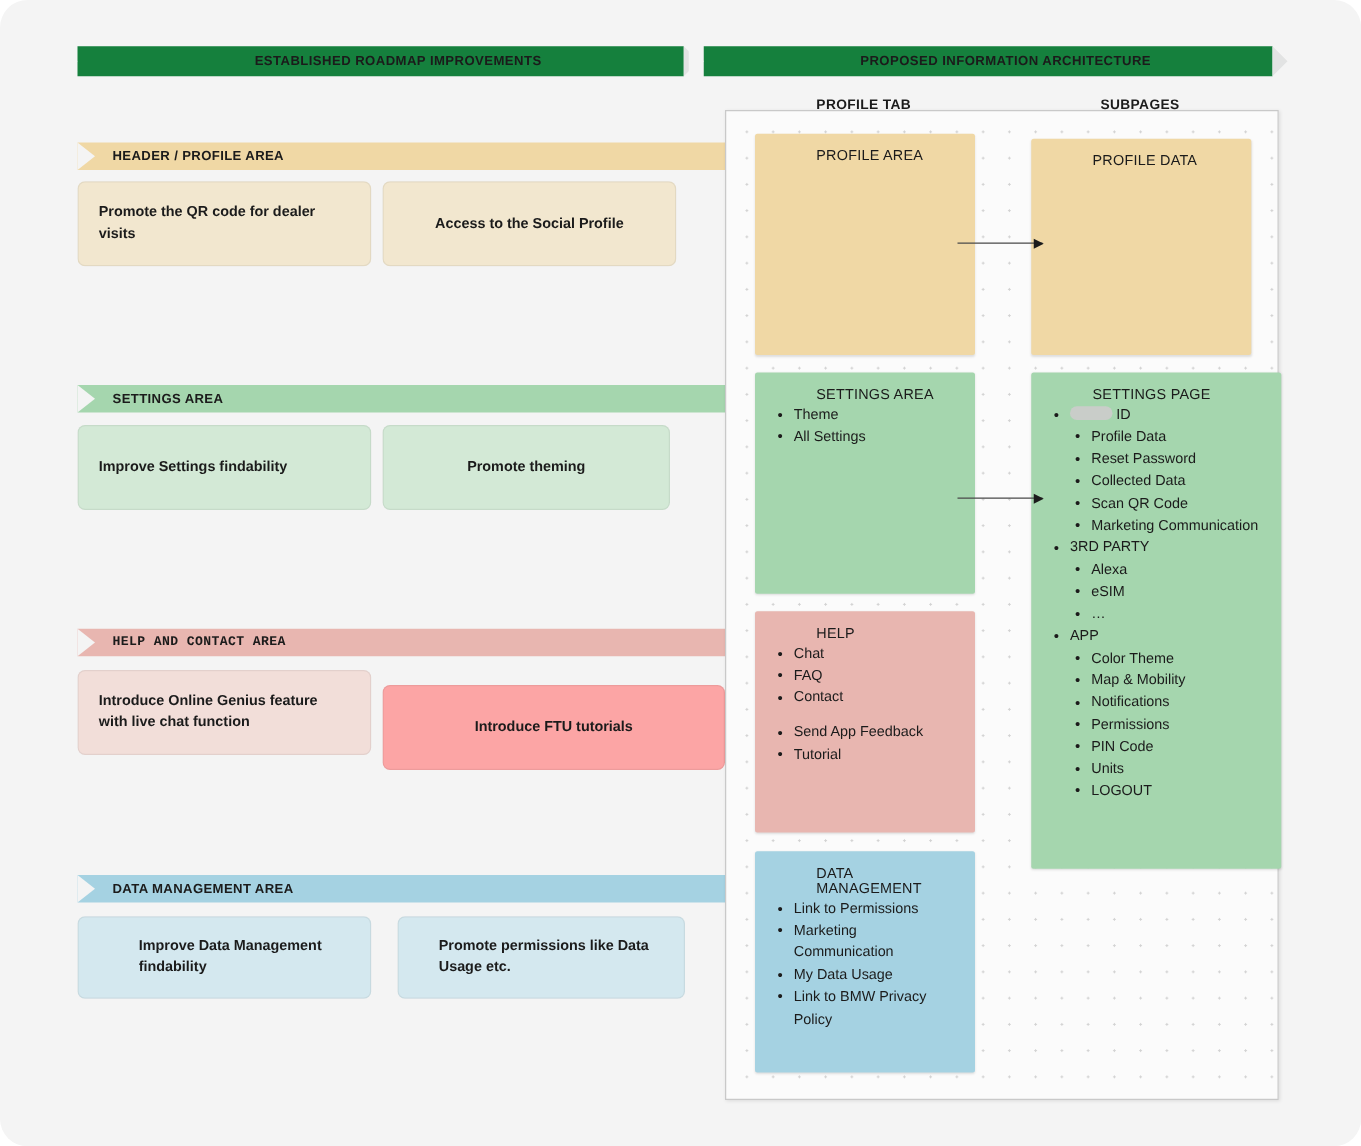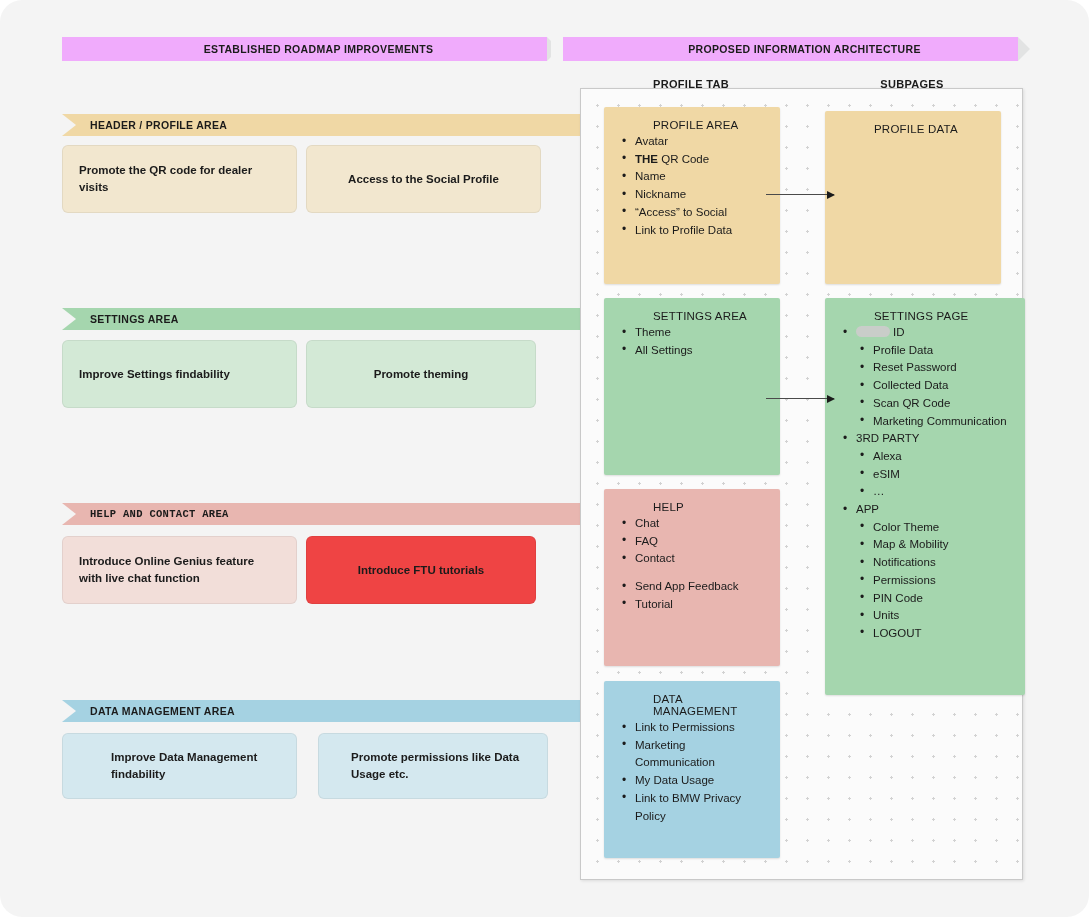--- a/index.html
+++ b/index.html
@@ -14,21 +14,21 @@
     width: 1089px; height: 917px;
     background: #f4f4f4;
     border-radius: 22px;
     overflow: hidden;
   }
 
   
   .banner {
     position: absolute;
     height: 24px;
-    background: #f0abfc;
+    background: #15803d;
     display: flex;
     align-items: center;
     justify-content: center;
     padding-left: 28px;
   }
   .banner::before {
     content: "";
     position: absolute;
     left: -12px; top: 0;
     width: 0; height: 0;
@@ -237,48 +237,40 @@
   </div>
 
   <div class="strip" style="top:503px; width:518px; color:#e8b6b0;font-family:Liberation Mono, monospace;">
     <div class="strip-body" style="background:#e8b6b0;">
       <span class="strip-label">HELP AND CONTACT AREA</span>
     </div>
   </div>
   <div class="card" style="left:62px; top:536px; width:235px; height:68px; background:#f2ded9;">
     <span class="card-label">Introduce Online Genius feature with live chat function</span>
   </div>
-  <div class="card" style="left:306px; top:536px; width:230px; height:68px; background:#ef4444; justify-content:center; text-align:center;">
+  <div class="card" style="left:306px; top:548px; width:274px; height:68px; background:#fca5a5; justify-content:center; text-align:center;">
     <span class="card-label">Introduce FTU tutorials</span>
   </div>
 
   <div class="strip" style="top:700px; width:518px; color:#a5d2e2;">
     <div class="strip-body" style="background:#a5d2e2;">
       <span class="strip-label">DATA MANAGEMENT AREA</span>
     </div>
   </div>
   <div class="card" style="left:62px; top:733px; width:235px; height:66px; background:#d4e8ef; padding-left:48px;">
     <span class="card-label">Improve Data Management findability</span>
   </div>
   <div class="card" style="left:306px; top:733px; width:230px; height:66px; background:#d4e8ef; padding-left:32px;margin-left:12px;">
     <span class="card-label">Promote permissions like Data Usage etc.</span>
   </div>
 
   <div id="canvas">
 
     <div class="ia-box" style="left:23px; top:18px; width:176px; height:177px; background:#f0d8a5;">
       <div class="ia-title">PROFILE AREA</div>
-      <ul class="ia-list">
-        <li>Avatar</li>
-        <li><b>THE</b> QR Code</li>
-        <li>Name</li>
-        <li>Nickname</li>
-        <li>“Access” to Social</li>
-        <li>Link to Profile Data</li>
-      </ul>
     </div>
 
     <div class="ia-box" style="left:244px; top:22px; width:176px; height:173px; background:#f0d8a5;">
       <div class="ia-title">PROFILE DATA</div>
     </div>
 
     <div class="arrow" style="left:185px; top:105px; width:68px;"></div>
 
     <div class="ia-box" style="left:23px; top:209px; width:176px; height:177px; background:#a5d6ae;">
       <div class="ia-title">SETTINGS AREA</div>

